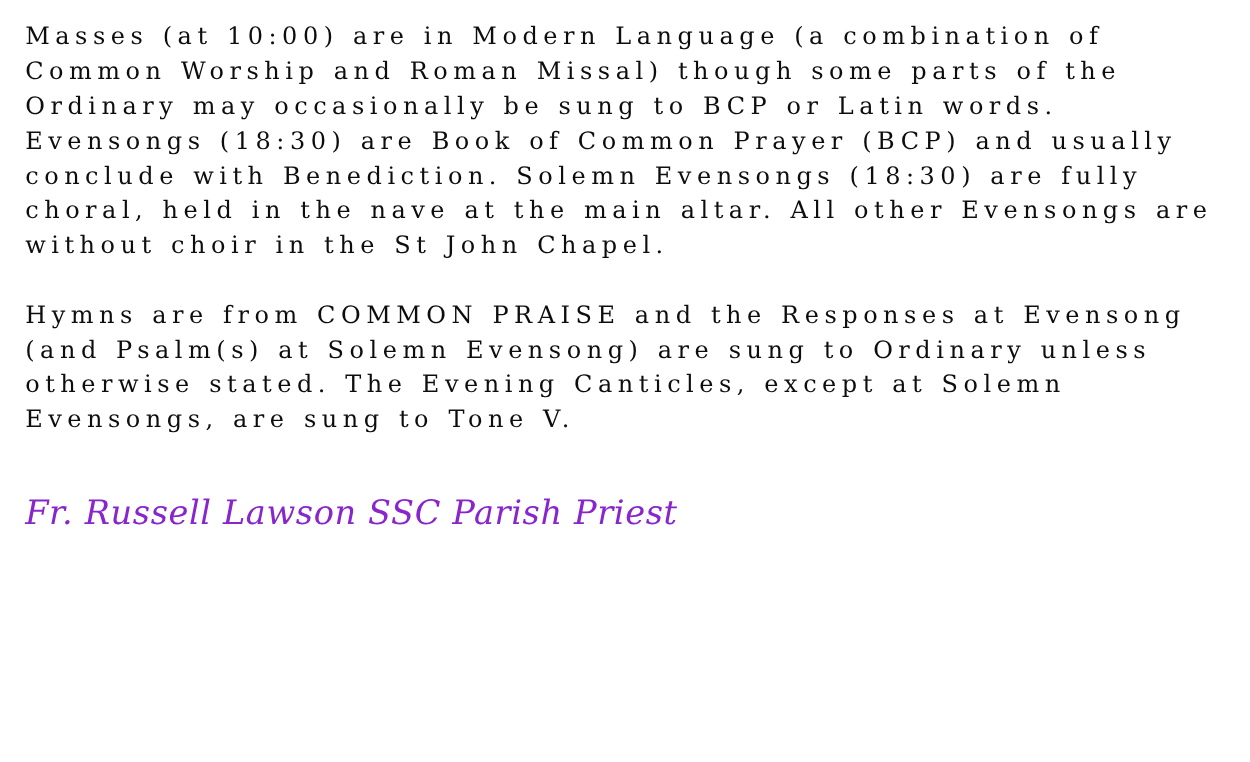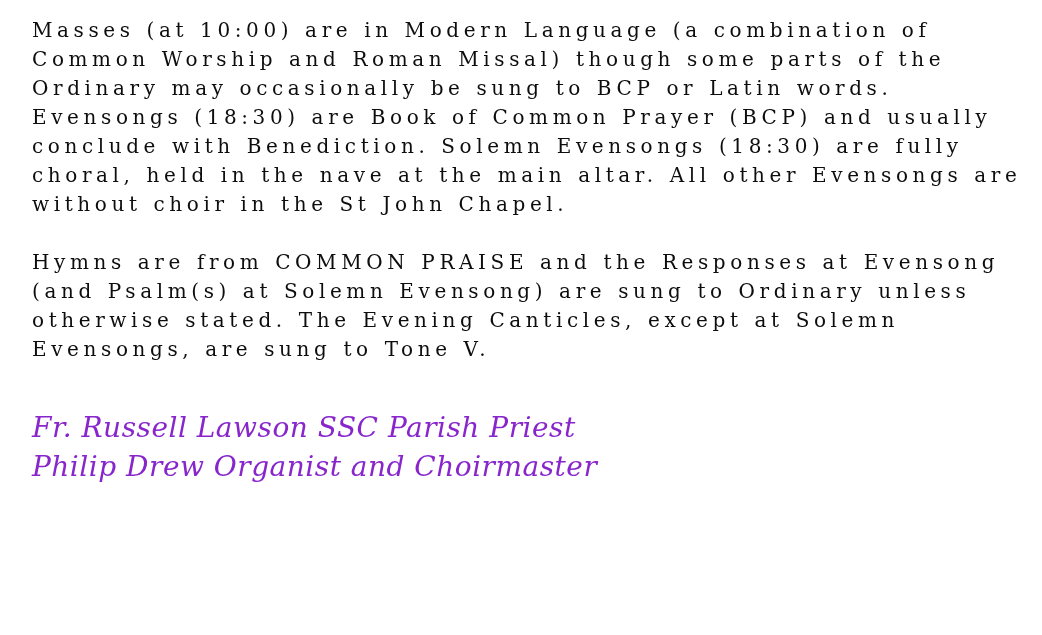--- a/index.html
+++ b/index.html
@@ -7,21 +7,21 @@
     padding: 0;
     background: #ffffff;
   }
   .page {
     position: relative;
     width: 1042px;
     height: 528px;
     background: #ffffff;
     overflow: hidden;
     box-sizing: border-box;
-    padding: 16px 20px 0 32px;
+    padding: 16px 20px 0 21px;
   }
   .body-text {
     font-family: "DejaVu Serif", "Liberation Serif", serif;
     font-size: 20px;
     line-height: 29px;
     letter-spacing: 4.6px;
     word-spacing: 1px;
     color: #0d0d0d;
     white-space: pre-line;
     margin: 0 0 29px 0;
@@ -53,16 +53,15 @@
 without choir in the St John Chapel.</p>
 
   <p class="body-text">Hymns are from COMMON PRAISE and the Responses at Evensong
 (and Psalm(s) at Solemn Evensong) are sung to Ordinary unless
 otherwise stated. The Evening Canticles, except at Solemn
 Evensongs, are sung to Tone V.</p>
 
 
   <div class="signature-block">
     <div class="signature-line">Fr. Russell Lawson SSC Parish Priest</div>
-    <div class="signature-line">Philip Drew Organist and Choirmaster</div>
   </div>
 
 </div>
 
 </body></html>

